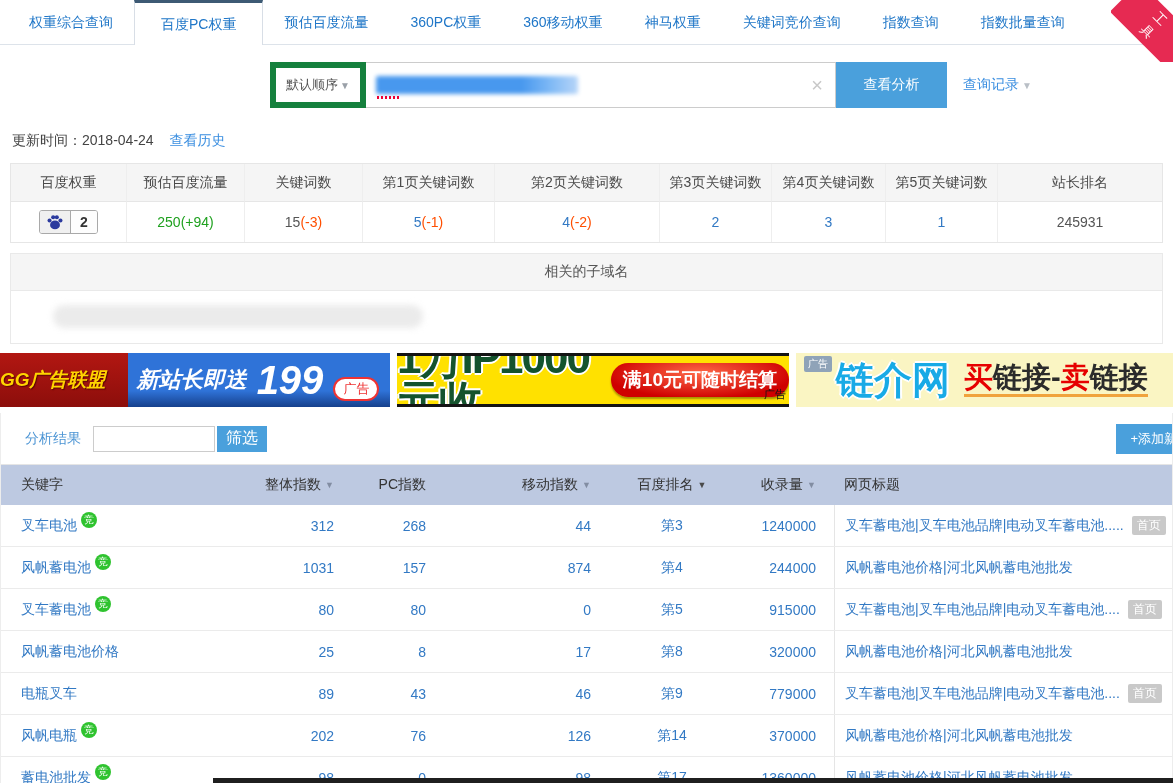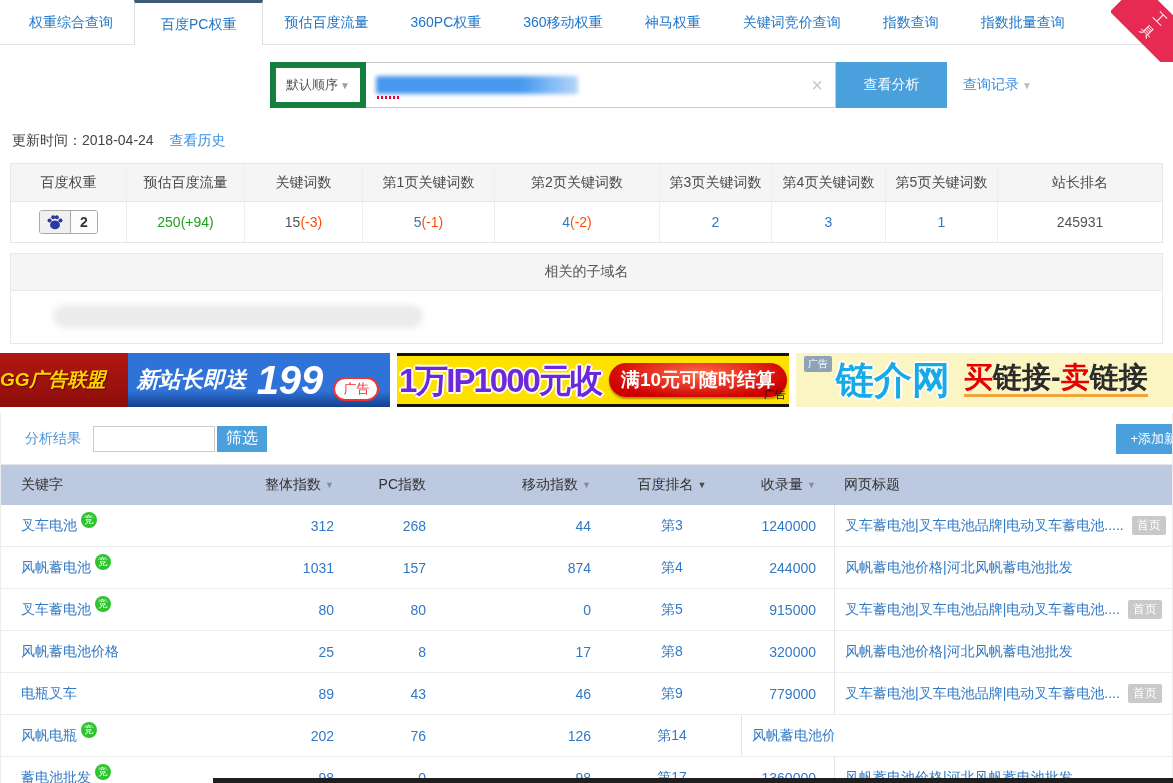--- a/index.html
+++ b/index.html
@@ -69,21 +69,21 @@
   .ad1-brand { color:#ffd400; font-weight:bold; font-size:19px; font-style:italic;
     text-shadow:1px 1px 1px #5c0505; }
   .ad1-right { position:relative; flex:1; background:linear-gradient(180deg,#2f73d8 70%,#16408c);
     display:flex; align-items:center; justify-content:center; gap:10px; }
   .ad1-text { color:#fff; font-weight:bold; font-size:22px; font-style:italic; }
   .ad1-num { color:#fff; font-weight:bold; font-size:40px; font-style:italic; line-height:1; }
   .ad1-badge { background:#fff; color:#e33; border:2px solid #e33; border-radius:12px;
     font-size:13px; padding:1px 8px; align-self:flex-end; margin:0 2px 6px 0; }
   .ad2 { width:392px; background:#ffe100; border-top:3px solid #141414; border-bottom:3px solid #141414;
     display:flex; align-items:center; justify-content:center; gap:8px; }
-  .ad2-text { color:#6d28d9; font-weight:900; font-size:33px; letter-spacing:-2px; line-height:1;
+  .ad2-text { color:#14532d; font-weight:900; font-size:44px; letter-spacing:-2px; line-height:1;
     text-shadow:-2px 0 #fff,2px 0 #fff,0 -2px #fff,0 2px #fff,-1px -1px #fff,1px 1px #fff; }
   .ad2-pill { background:radial-gradient(ellipse at 50% 30%,#ff6a48,#cf0000 75%); color:#fff;
     font-weight:800; font-size:19px; border-radius:20px; padding:4px 12px; white-space:nowrap;
     box-shadow:0 2px 2px rgba(0,0,0,.35); }
   .ad2-badge { position:absolute; right:3px; bottom:2px; font-size:11px; color:#141414; }
   .ad3 { width:383px; background:#faf5c3; display:flex; align-items:center; padding-left:40px; }
   .ad3-badge { position:absolute; left:8px; top:3px; background:#8fa3b8; color:#fff;
     font-size:10px; padding:1px 4px; border-radius:2px; }
   .ad3-brand { color:#18aae6; font-weight:900; font-size:38px; line-height:1;
     text-shadow:-2px 0 #fff,2px 0 #fff,0 -2px #fff,0 2px #fff; margin-right:14px; }
@@ -360,20 +360,21 @@
       </div>
       <div class="kt-grid kt-row">
         <div class="kt-cell al">
           <span class="kt-keyword">风帆电瓶</span>
           <span class="bid-badge">竞</span>
         </div>
         <div class="kt-cell ar">202</div>
         <div class="kt-cell ar">76</div>
         <div class="kt-cell ar">126</div>
         <div class="kt-cell ac">第14</div>
+        <div class="kt-cell ar-wide">370000</div>
         <div class="kt-cell kt-title title-col">
           <span>风帆蓄电池价格|河北风帆蓄电池批发</span>
         </div>
       </div>
       <div class="kt-grid kt-row">
         <div class="kt-cell al">
           <span class="kt-keyword">蓄电池批发</span>
           <span class="bid-badge">竞</span>
         </div>
         <div class="kt-cell ar">98</div>

